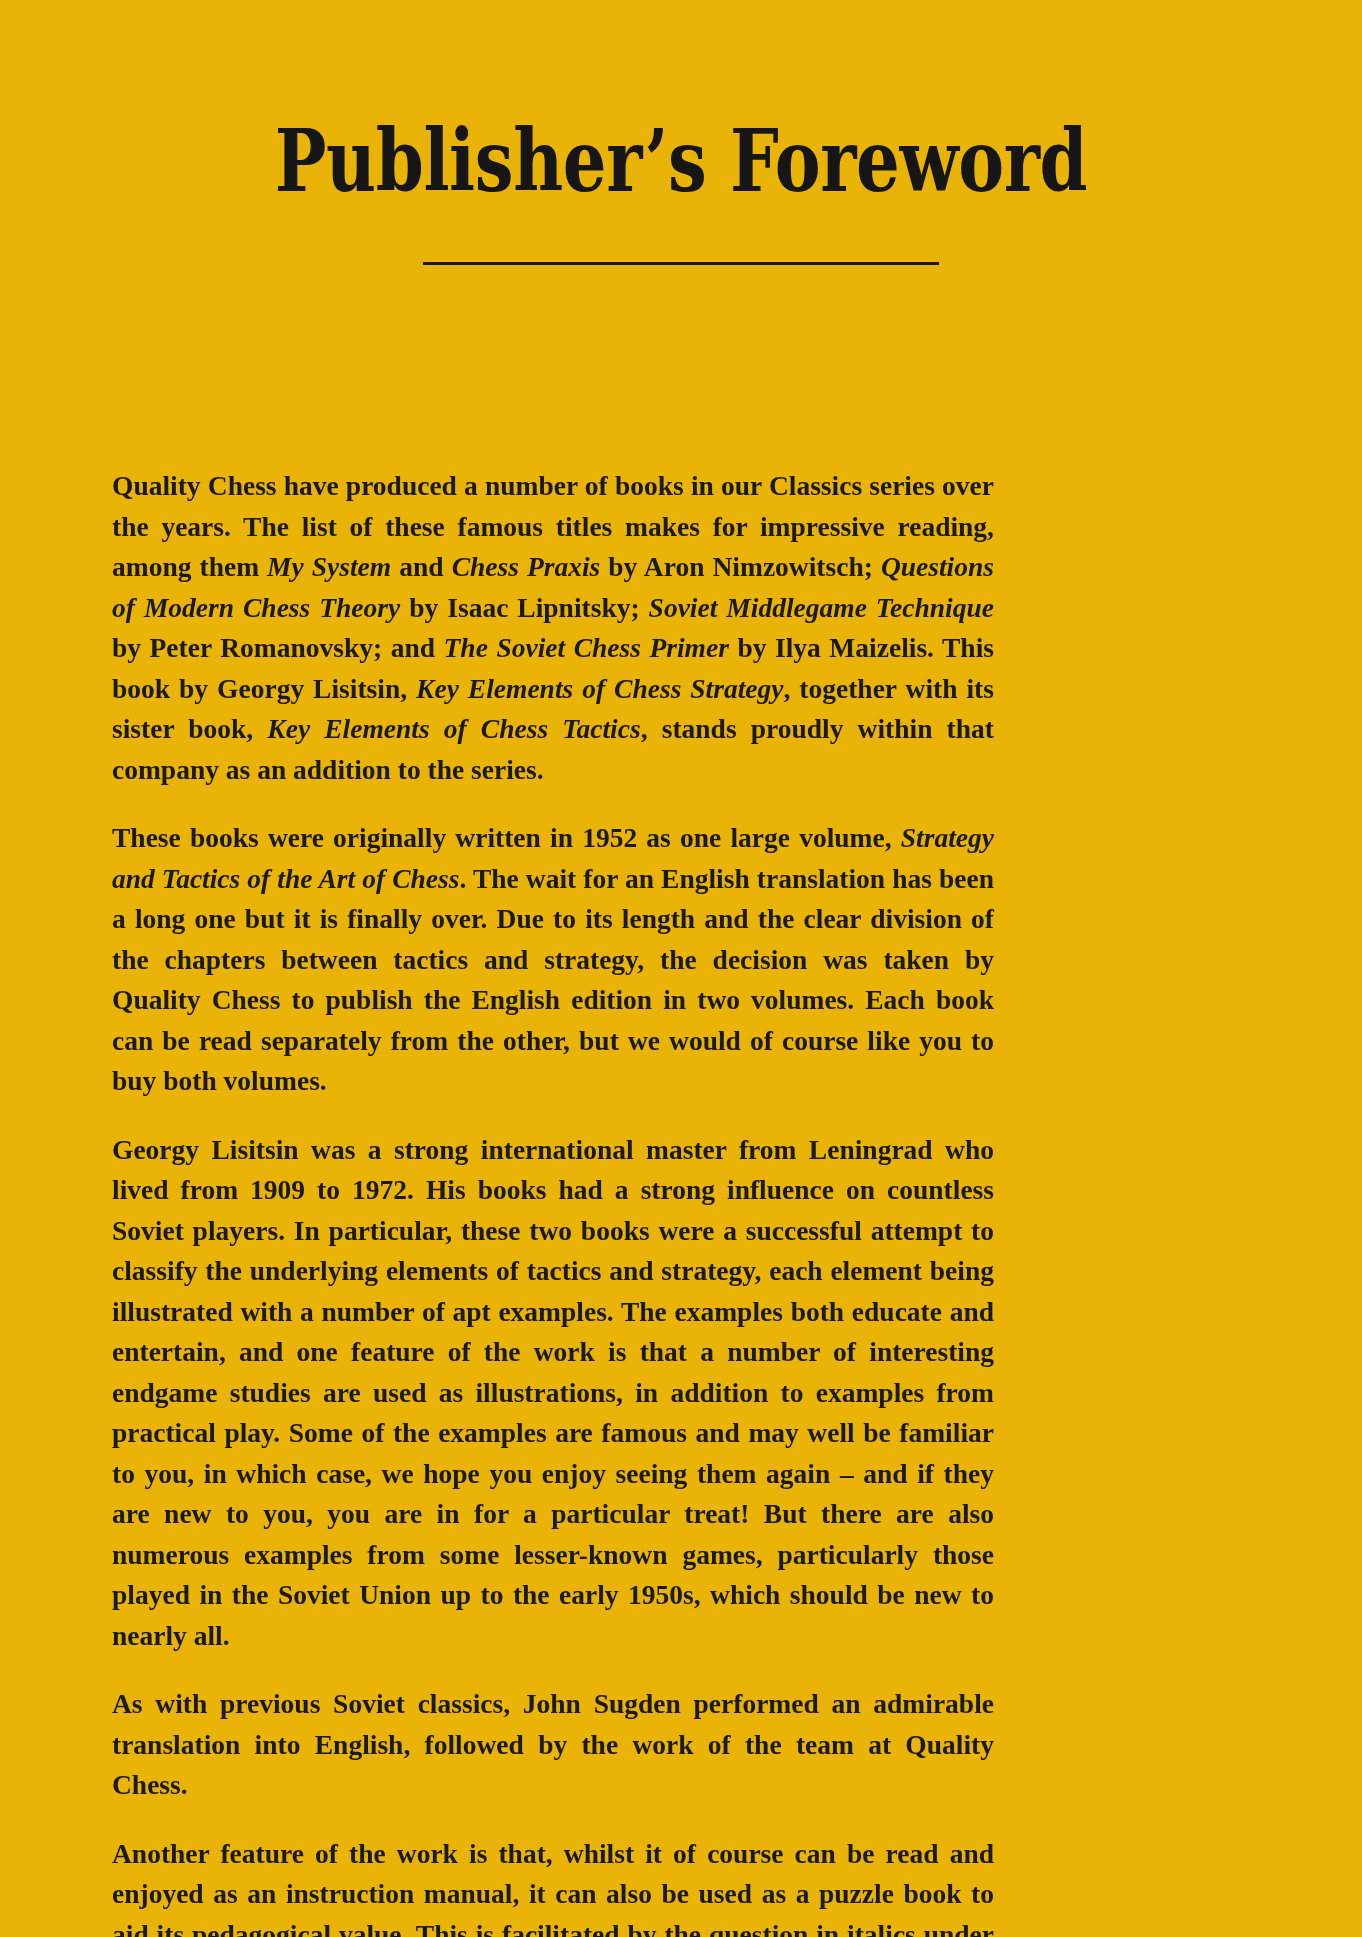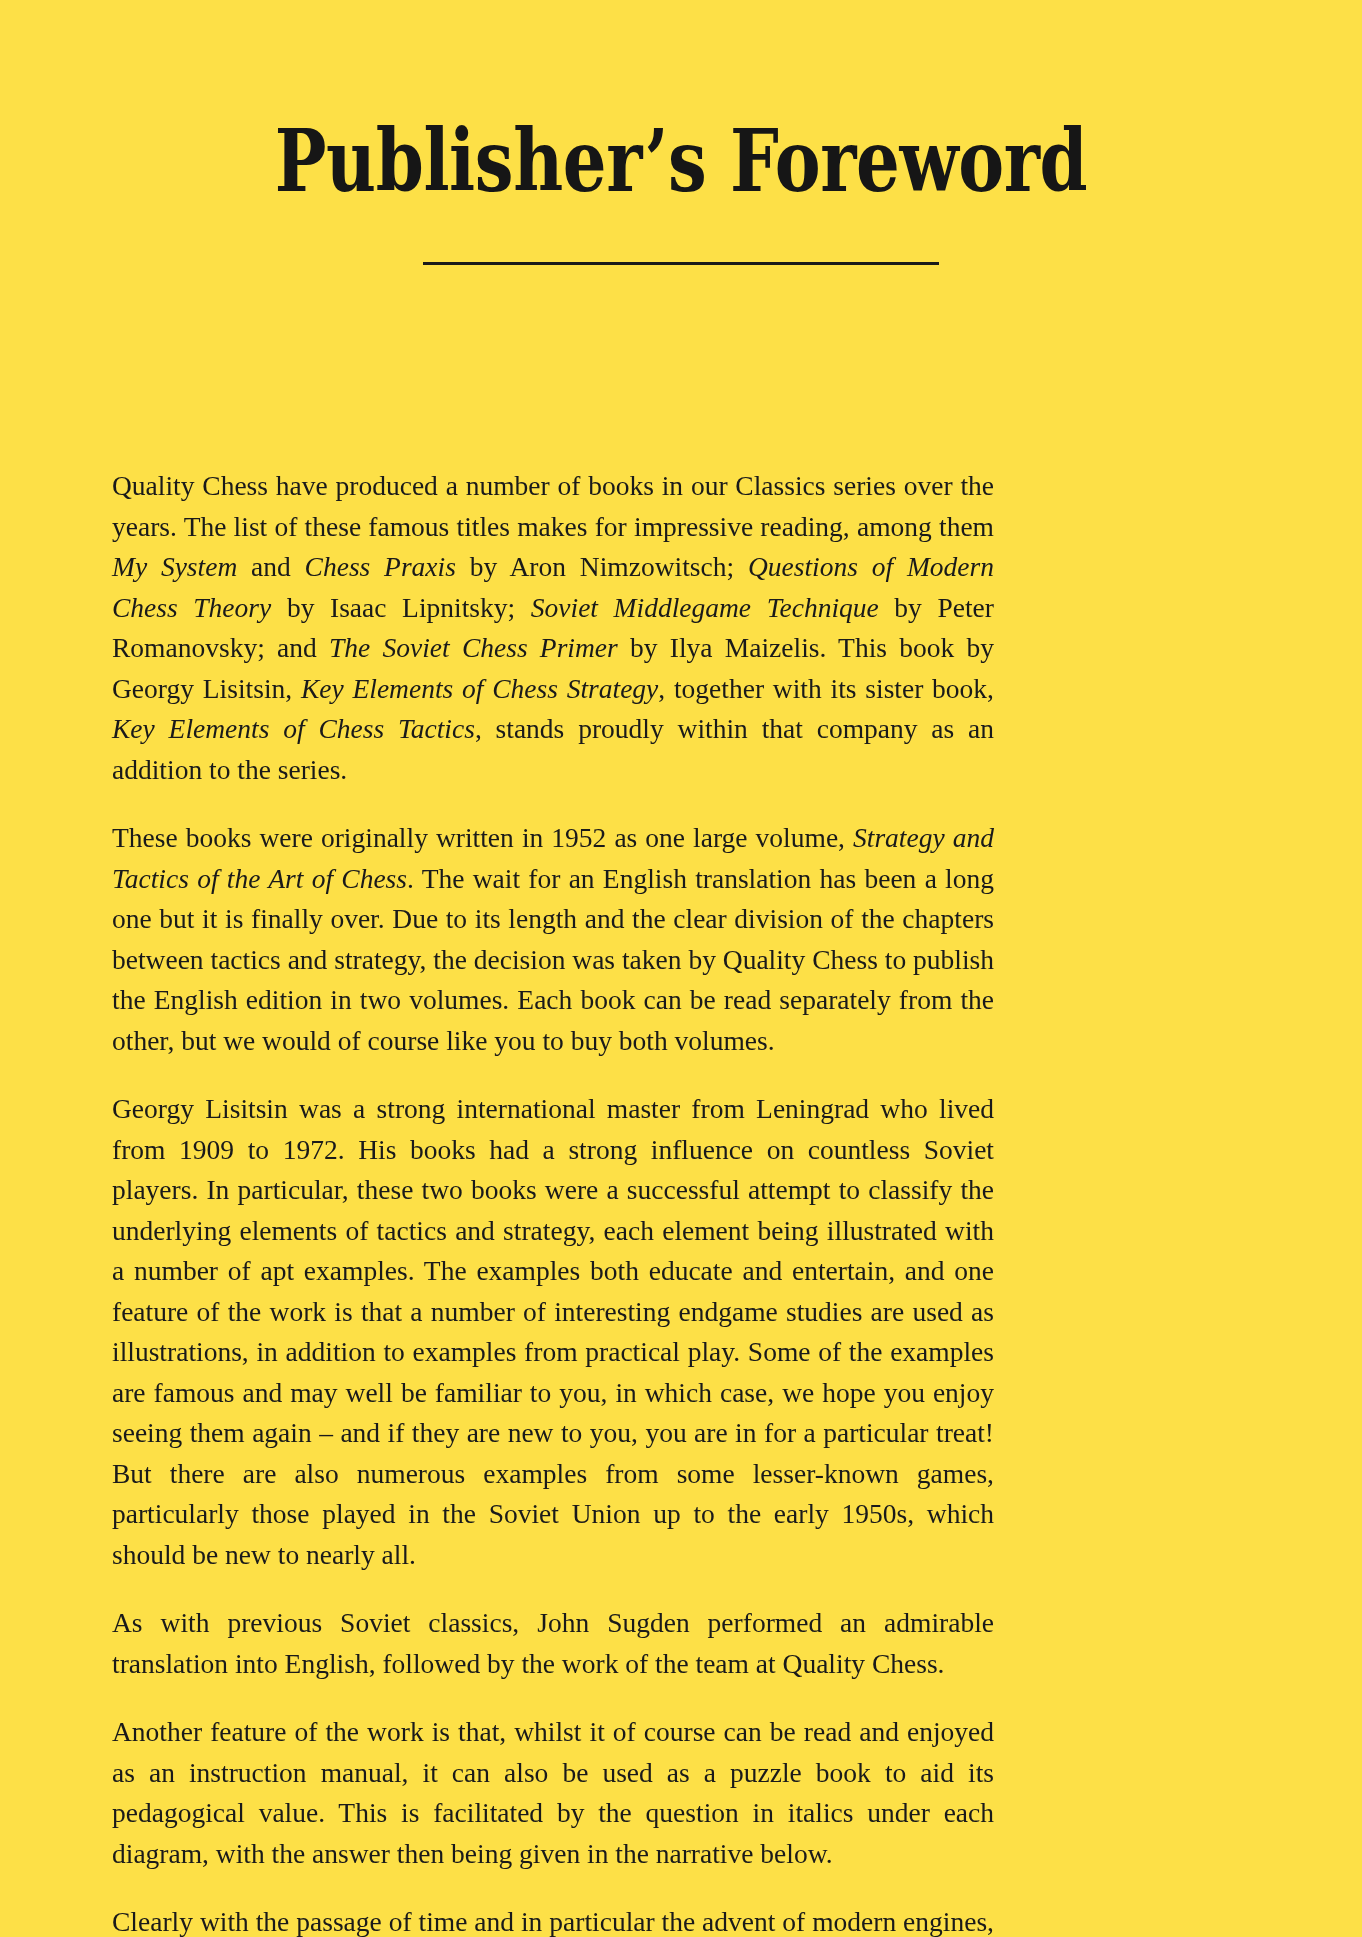--- a/index.html
+++ b/index.html
@@ -10,21 +10,21 @@
   }
   body {
     font-family: "Liberation Serif", "DejaVu Serif", serif;
     color: #1a1a1a;
   }
   .page {
     position: relative;
     width: 1362px;
     height: 1937px;
     margin: 0 auto;
-    background: #fde047;
+    background: #eab308;
     overflow: hidden;
     box-sizing: border-box;
   }
 
   
   .title-block {
     position: absolute;
     left: 0;
     top: 118px;
     width: 1362px;
@@ -59,20 +59,21 @@
   }
   p.para {
     margin: 0 0 28px 0;
     font-size: 27.5px;
     line-height: 40.5px;
     text-align: justify;
     text-justify: inter-word;
     hyphens: none;
     -webkit-hyphens: none;
     color: #1a1a1a;
+    font-weight: bold;
   }
   p.para:last-child {
     margin-bottom: 0;
   }
   p.para i, p.para em {
     font-style: italic;
   }
 </style>
 </head>
 <body>

